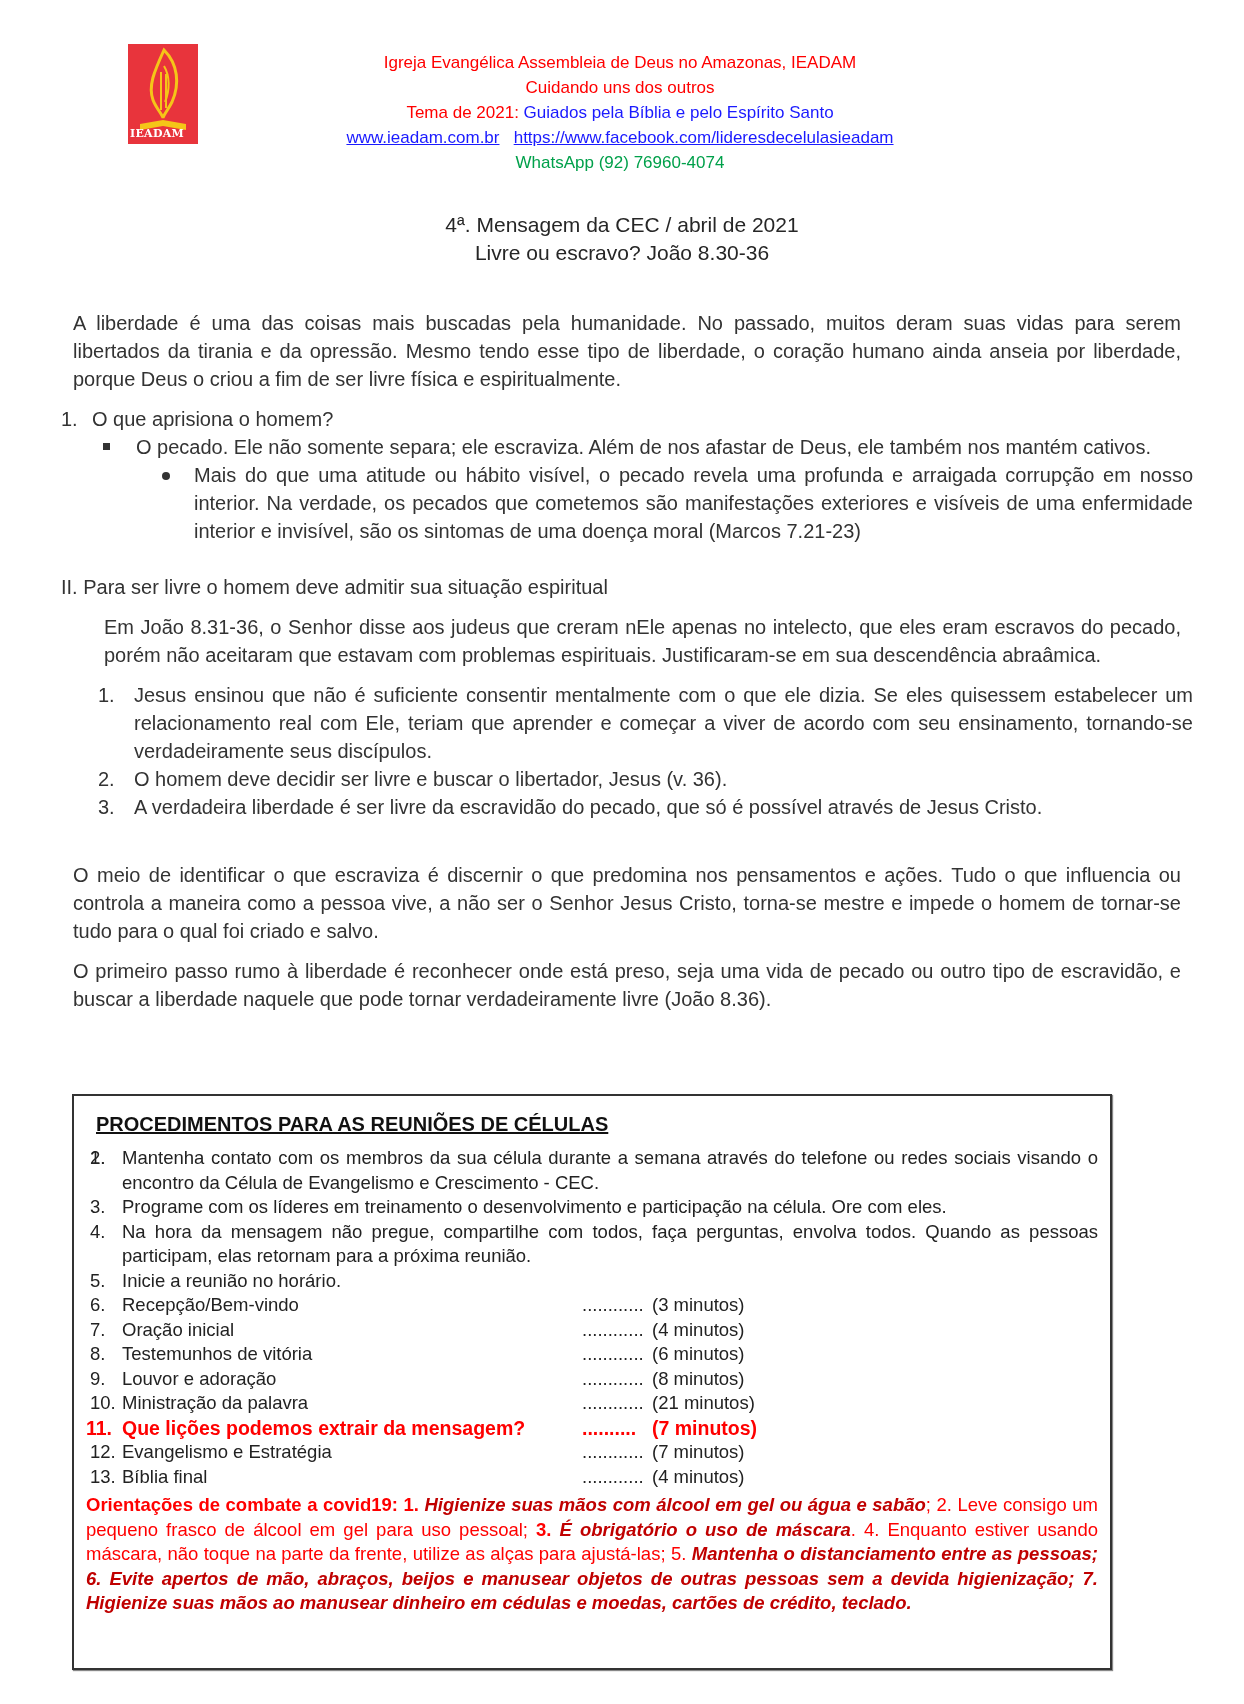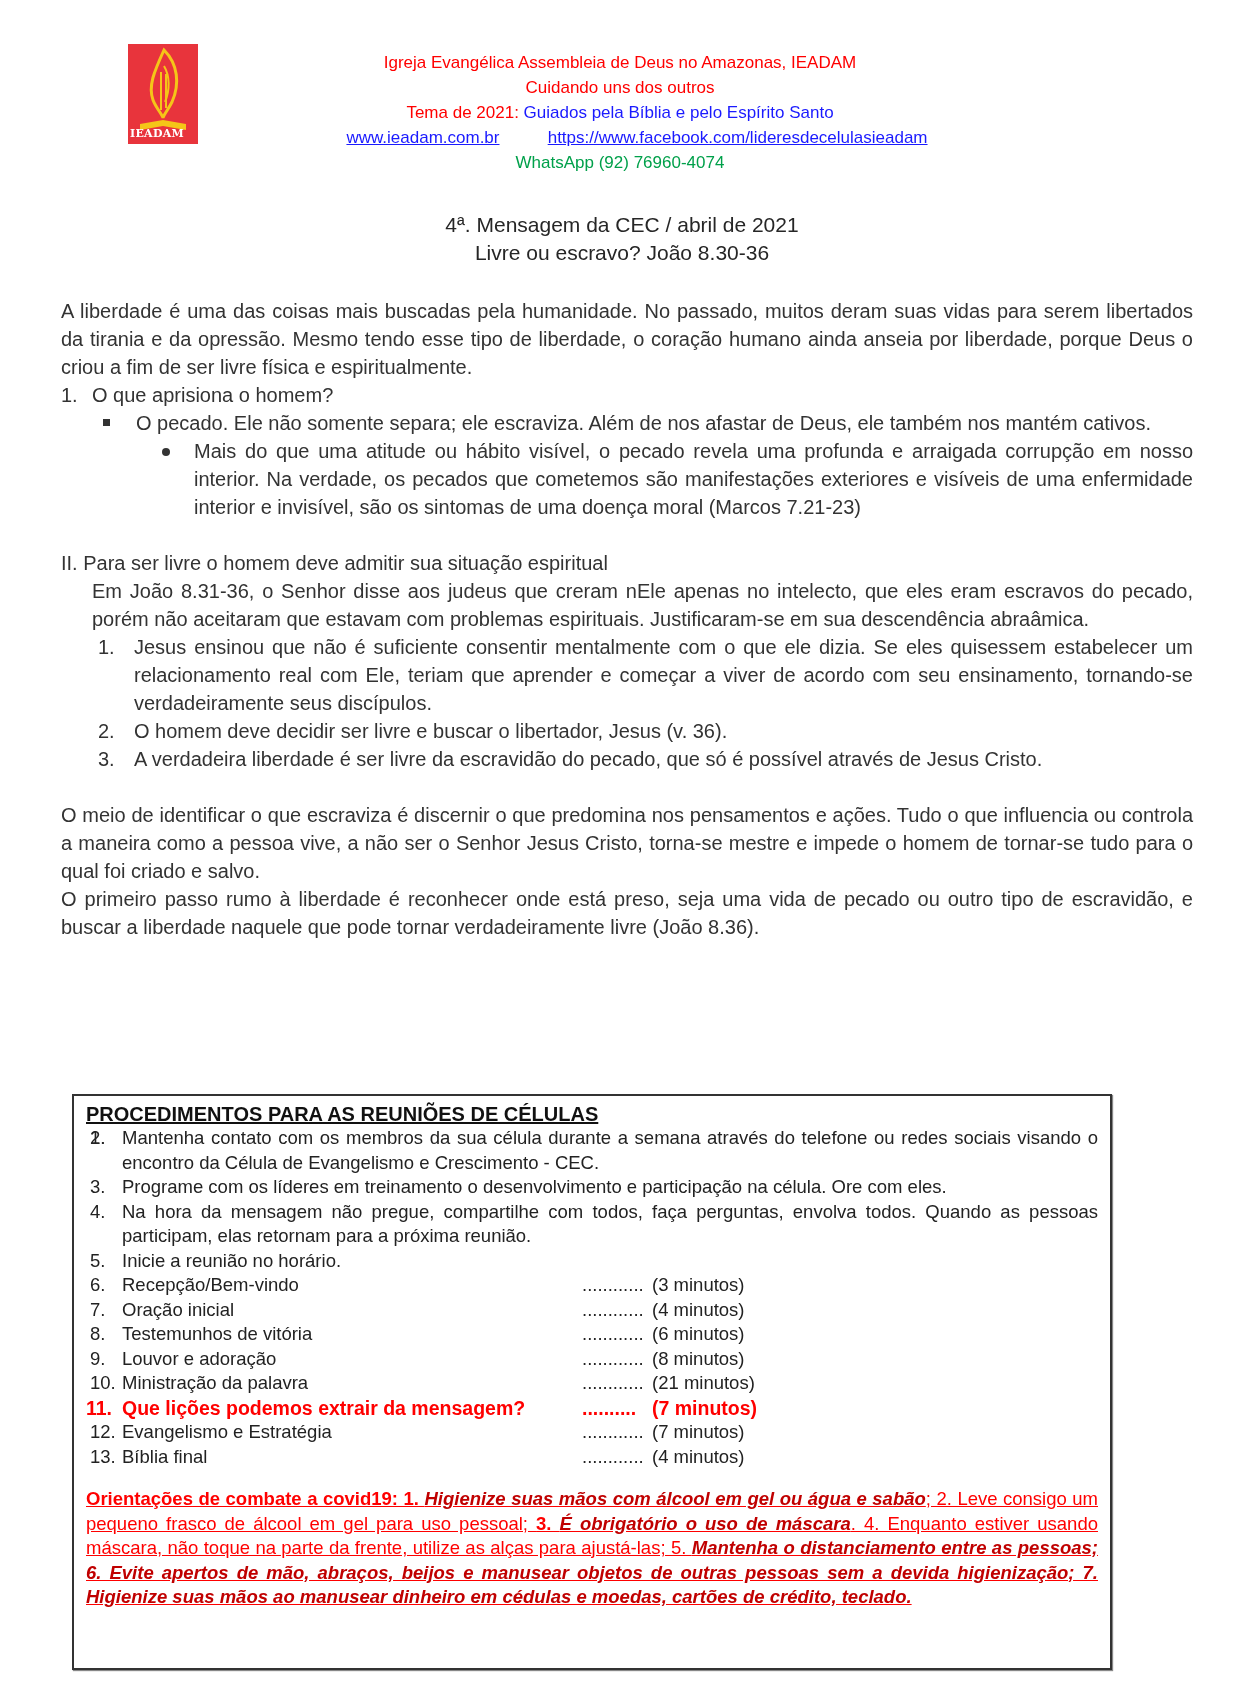--- a/index.html
+++ b/index.html
@@ -7,50 +7,50 @@
          font-family: "DejaVu Sans", sans-serif; color: #262626; }
   .logo { position: absolute; left: 128px; top: 44px; width: 70px; height: 100px;
           background: #e8343c; }
   .logo svg { position: absolute; left: 0; top: 0; }
   .logo-text { position: absolute; left: 0; right: 12px; bottom: 4px; text-align: center;
                font-family: "DejaVu Serif", serif; font-weight: bold; font-size: 11px; color: #fff; letter-spacing: 0.3px; }
   .header { position: absolute; left: 260px; width: 720px; top: 50px; text-align: center;
             font-family: Liberation Sans, sans-serif; font-size: 17px; line-height: 25px; }
   .header .red { color: #ff0000; }
   .header .blue { color: #1a1aff; }
-  .header .link { color: #1a1aff; text-decoration: underline; margin-left: 34px; }
+  .header .link { color: #1a1aff; text-decoration: underline; }
   .header .green { color: #00a04a; }
   .title-block { position: absolute; left: 0; width: 1244px; top: 211px; text-align: center;
                  font-family: "Liberation Sans", sans-serif; font-size: 21px; line-height: 28px; color: #262626; }
   .content { position: absolute; left: 61px; width: 1132px; top: 297px;
              font-family: "Liberation Sans", sans-serif; font-size: 20px; line-height: 28px; color: #333; }
-  .content p { margin: 0; text-align: justify; }
+  .content p { margin: 12px; text-align: justify; }
   .row { position: relative; text-align: justify; }
   .sq { position: absolute; left: 42px; top: 10px; width: 7px; height: 7px; background: #333; }
   .sq-row { padding-left: 75px; }
   .dot-row { padding-left: 133px; }
   .dot { position: absolute; left: 101px; top: 11px; width: 8px; height: 8px; background: #333; border-radius: 50%; }
   .num { position: absolute; left: 0; }
   .numrow { padding-left: 31px; position: relative; }
   .sec2body { padding-left: 31px; }
   .sub-item { position: relative; padding-left: 73px; text-align: justify; }
   .sub-item .n { position: absolute; left: 37px; }
   .gap { height: 28px; }
   .box { position: absolute; left: 72px; top: 1094px; width: 1040px; height: 576px;
          border: 2px solid #333; box-shadow: 1px 1px 1px #888; box-sizing: border-box;
          padding: 6px 12px 0 12px; font-family: "Liberation Sans", sans-serif; font-size: 18.5px; line-height: 24.5px; color: #222; }
-  .box h2 { margin: 0; font-size: 20px; font-weight: bold; text-decoration: underline; line-height: 24px; color: #111; }
+  .box h2 { margin: 10px; font-size: 20px; font-weight: bold; text-decoration: underline; line-height: 24px; color: #111; }
   .proc { position: relative; padding-left: 36px; text-align: justify; }
   .proc .n { position: absolute; left: 4px; }
   .proc.timed .lbl { display: inline-block; width: 460px; }
   .proc.timed .dots { display: inline-block; width: 70px; }
   .proc.hl { color: #ff0000; font-weight: bold; font-size: 19.5px; }
   .proc.hl .n { left: 0px; }
   .proc.hl .dots { width: 70px; }
-  .covid { color: #ff0000; text-align: justify; font-size: 18.5px; line-height: 24.5px; margin-top: 18px; text-decoration: underline; }
+  .covid { color: #ff0000; text-align: justify; font-size: 18.5px; line-height: 24.5px; margin-top: 4px; }
   .covid .bi { font-weight: bold; font-style: italic; color: #c00000; }
   .covid .b { font-weight: bold; color: #ff0000; }
   .covid .lead { font-weight: bold; color: #ff0000; }
 </style>
 </head>
 <body>
 
 <div class="logo">
   <svg width="70" height="100" viewBox="0 0 70 100">
     <path d="M36 6 C50 20 52 40 44 58 C40 66 36 70 35 74 C34 70 28 64 25 56 C20 42 26 28 36 6 Z" fill="none" stroke="#f5c518" stroke-width="3"></path>

